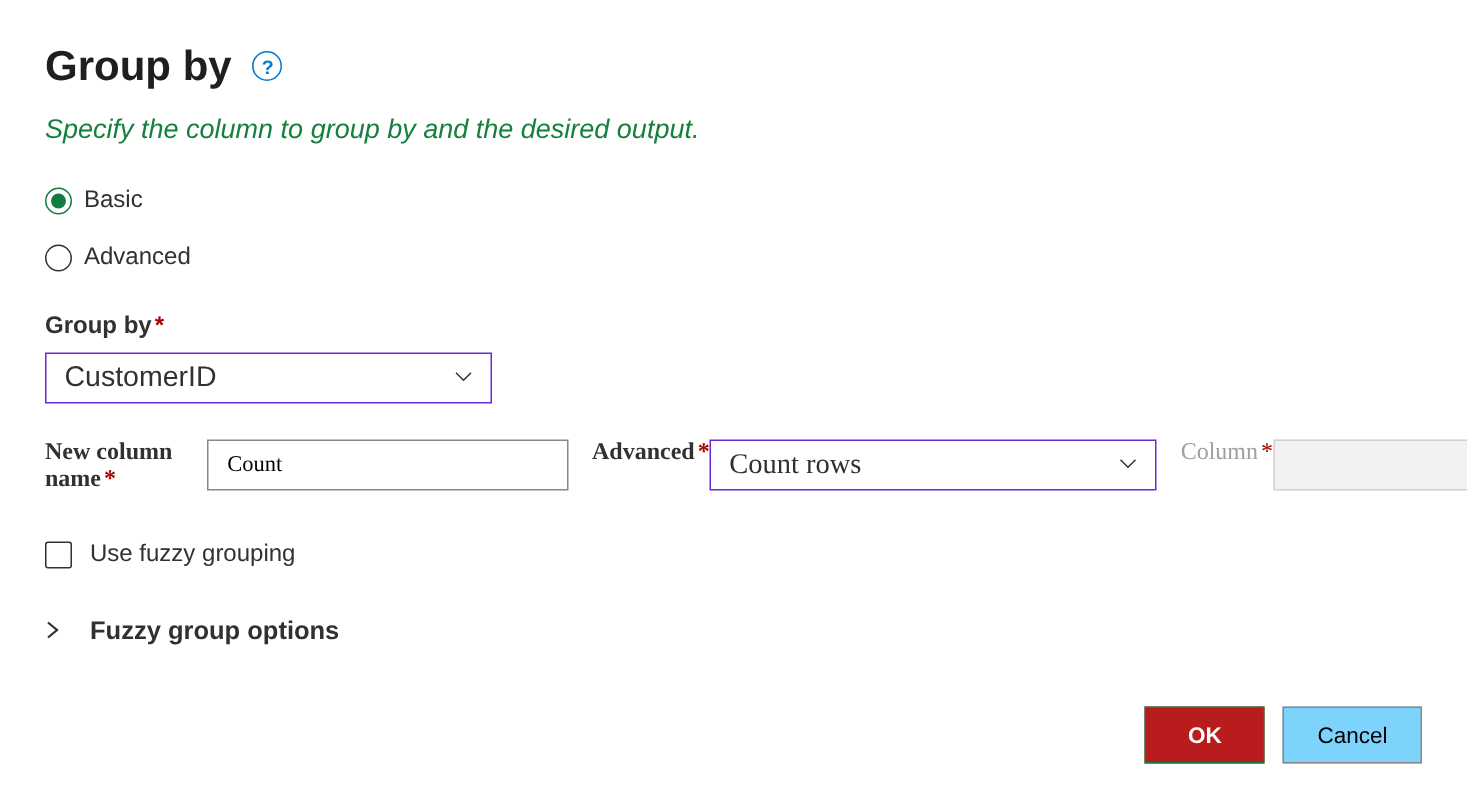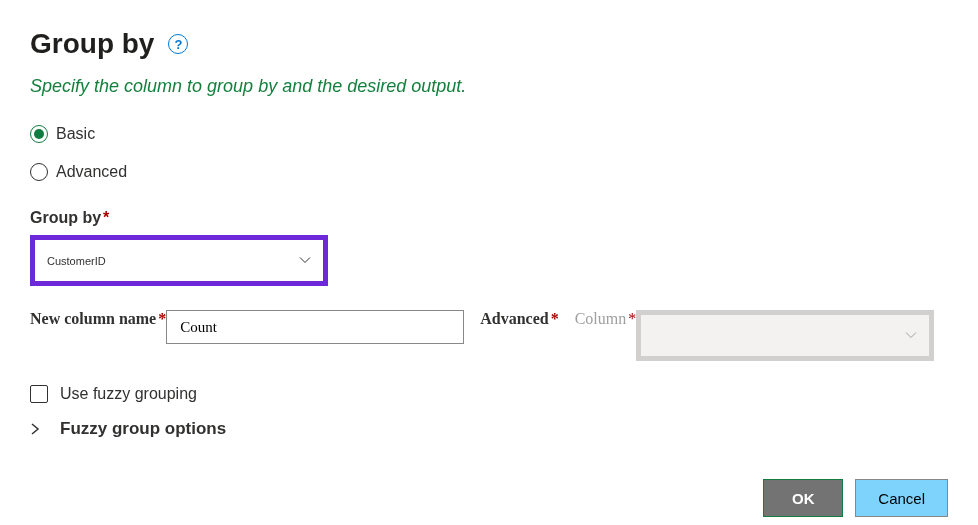--- a/index.html
+++ b/index.html
@@ -86,28 +86,28 @@
       color: #a19f9d;
       font-weight: 400;
     }
     .required {
       color: #a80000;
       margin-left: 2px;
     }
     .select-box {
       position: relative;
       width: 298px;
-      height: 51px;
-      border: 5px solid #6d28d9;
+      height: 34px;
+      border: 1px solid #6d28d9;
       background: #ffffff;
       display: flex;
       align-items: center;
       padding: 0 12px;
       cursor: pointer;
-      font-size: 11px;
+      font-size: 19px;
     }
     .select-box.disabled {
       background: #f3f2f1;
       border-color: #d2d0ce;
       color: #a19f9d;
     }
     .select-chevron {
       position: absolute;
       right: 12px;
       top: 50%;
@@ -132,21 +132,21 @@
     }
     .field-block {
       display: flex;
       flex-direction: row;
       font-family: Liberation Serif, serif;
     }
     .checkbox-row {
       display: flex;
       align-items: center;
       gap: 12px;
-      margin-bottom: 16px;
+      margin-bottom: 32px;
       cursor: pointer;
     }
     .checkbox-box {
       width: 18px;
       height: 18px;
       border: 1px solid #323130;
       border-radius: 2px;
       background: #ffffff;
     }
     .checkbox-label {
@@ -176,21 +176,21 @@
       font-size: 15px;
       font-family: inherit;
       cursor: pointer;
       border: 1px solid #8a8886;
       background: #7dd3fc;
       display: flex;
       align-items: center;
       justify-content: center;
     }
     .btn-primary {
-      background: #737373;
+      background: #b91c1c;
       border-color: #107c41;
       color: #ffffff;
       font-weight: 600;
     }
     .chevron-svg {
       width: 12px;
       height: 12px;
     }
   </style>
 </head>
@@ -234,20 +234,28 @@
   <div class="field-block">
     <label class="field-label">
       <span>New column name</span><span class="required">*</span>
     </label>
     <input class="text-input" type="text" value="Count" style="">
   </div>
   <div class="field-block">
     <label class="field-label">
       <span>Advanced</span><span class="required">*</span>
     </label>
+    <div class="select-box">
+      <span>Count rows</span>
+      <span class="select-chevron">
+        <svg class="chevron-svg" viewBox="0 0 12 12">
+            <path d="M1 3.5 L6 8.5 L11 3.5" fill="none" stroke="#323130" stroke-width="1"></path>
+          </svg>
+      </span>
+    </div>
   </div>
   <div class="field-block">
     <label class="field-label disabled">
       <span>Column</span><span class="required">*</span>
     </label>
     <div class="select-box disabled">
       <span></span>
       <span class="select-chevron">
         <svg class="chevron-svg" viewBox="0 0 12 12">
             <path d="M1 3.5 L6 8.5 L11 3.5" fill="none" stroke="#a19f9d" stroke-width="1"></path>

